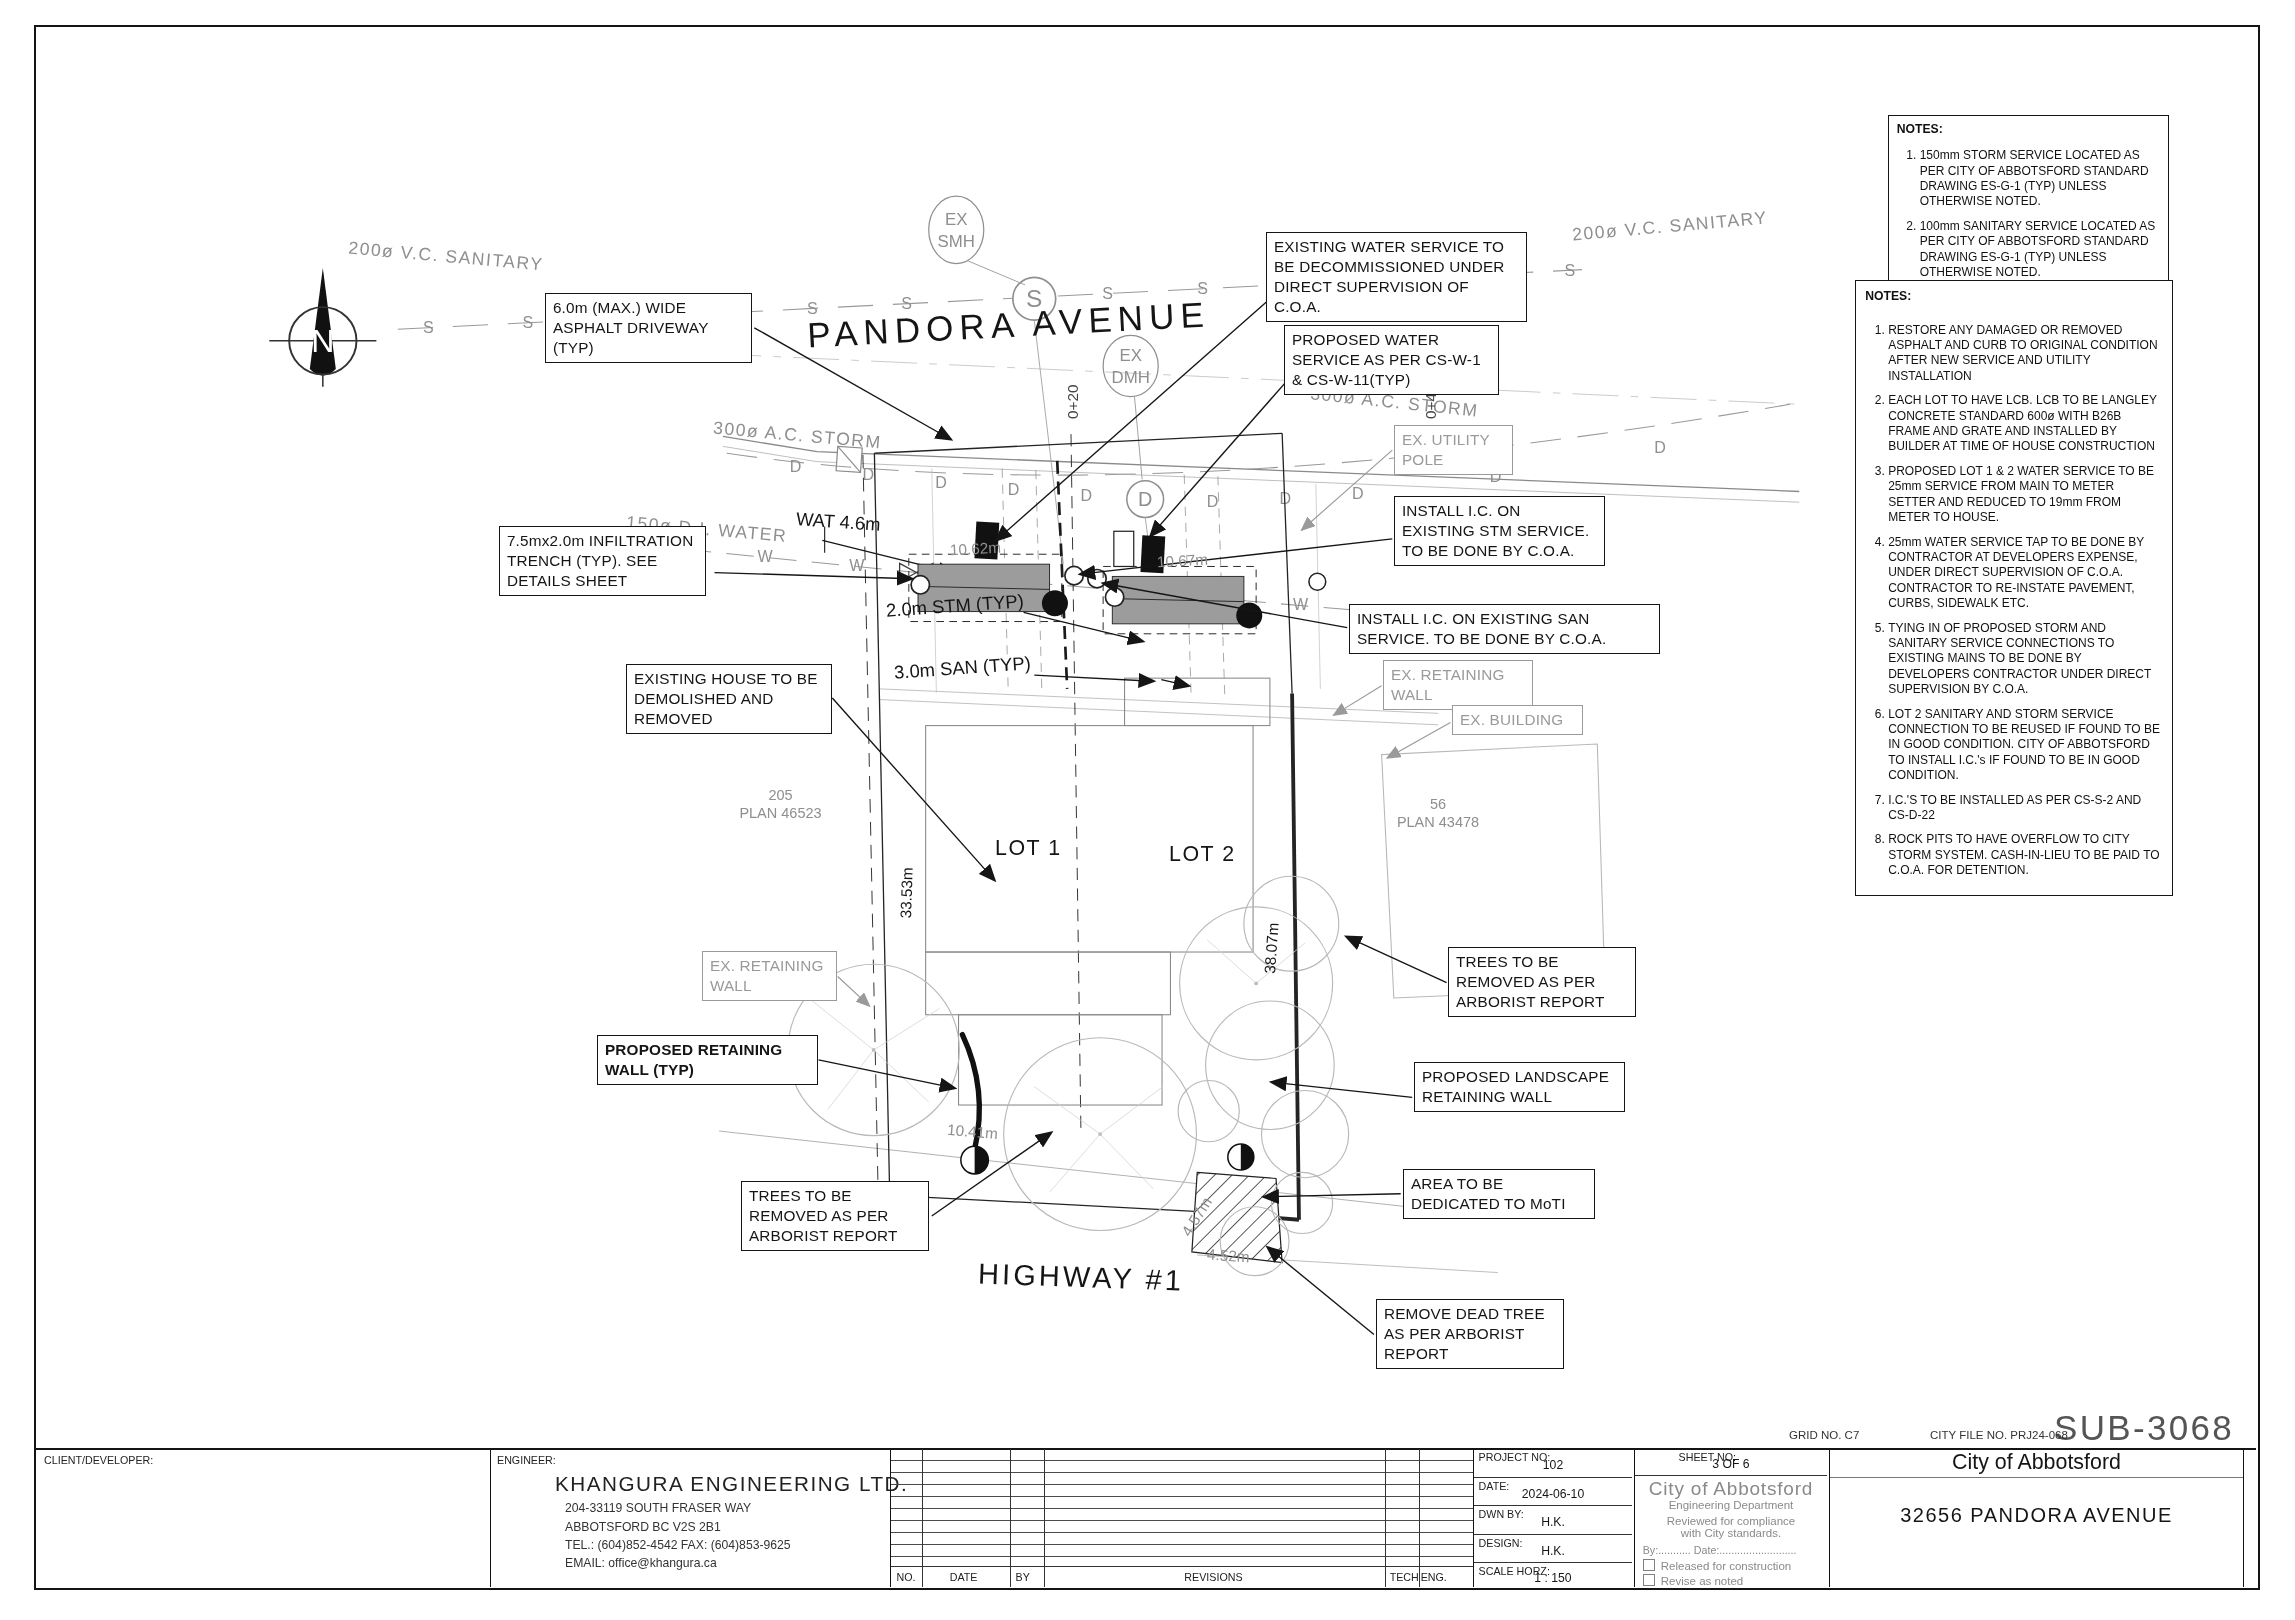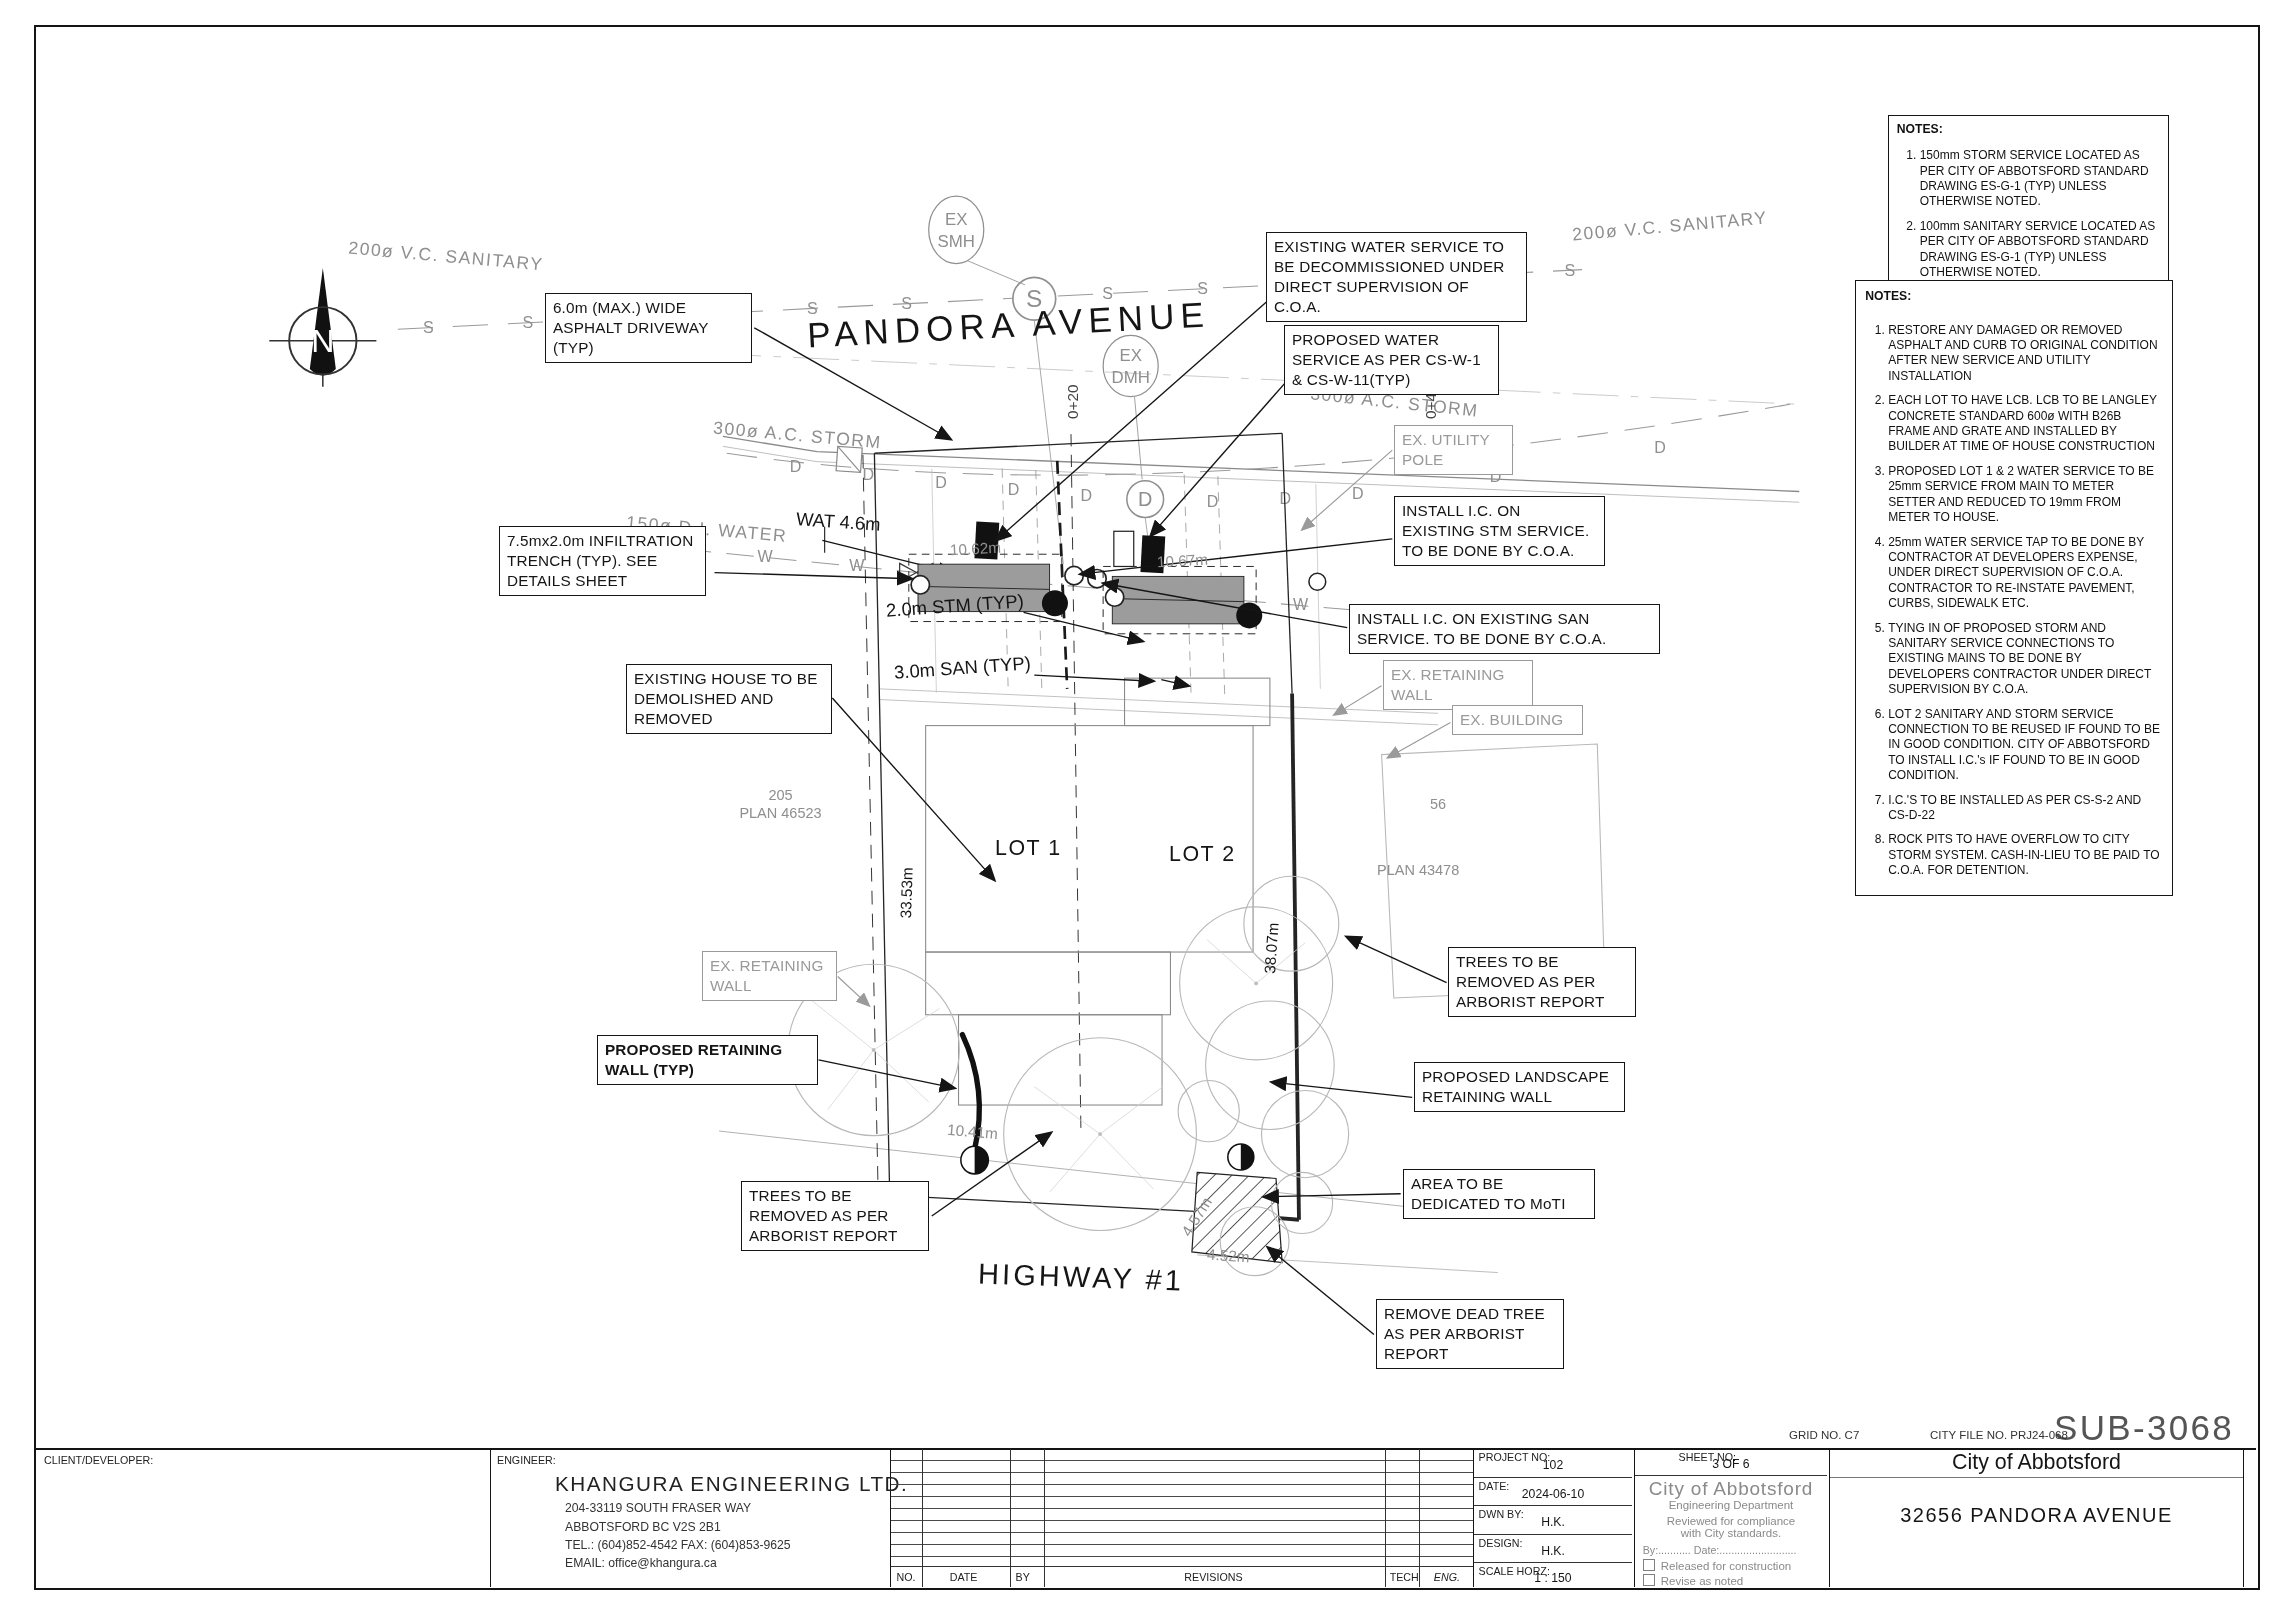--- a/index.html
+++ b/index.html
@@ -251,21 +251,21 @@
 <div class="lbl glbl" style="left:1310px;top:392px;font-size:17.6px;letter-spacing:1.5px;transform:rotate(6deg);">300ø A.C. STORM</div>
 <div class="lbl glbl" style="left:626px;top:519px;font-size:17.6px;letter-spacing:1.5px;transform:rotate(5deg);">150ø D.I. WATER</div>
 <div class="lbl" style="left:796px;top:511px;font-size:18.4px;transform:rotate(4deg);">WAT 4.6m</div>
 <div class="lbl" style="left:886px;top:595px;font-size:18.4px;transform:rotate(-4deg);">2.0m STM (TYP)</div>
 <div class="lbl" style="left:894px;top:657px;font-size:18.4px;transform:rotate(-4deg);">3.0m SAN (TYP)</div>
 <div class="lbl" style="left:995px;top:836px;font-size:21.4px;letter-spacing:1.5px;">LOT 1</div>
 <div class="lbl" style="left:1169px;top:842px;font-size:21.4px;letter-spacing:1.5px;">LOT 2</div>
 <div class="lbl glbl" style="left:731px;top:787px;width:99px;text-align:center;font-size:14.5px;">205</div>
 <div class="lbl glbl" style="left:731px;top:805px;width:99px;text-align:center;font-size:14.5px;">PLAN 46523</div>
 <div class="lbl glbl" style="left:1377px;top:796px;width:122px;text-align:center;font-size:14.5px;">56</div>
-<div class="lbl glbl" style="left:1377px;top:862px;width:122px;text-align:left;font-size:14.5px;">PLAN 43478</div>
+<div class="lbl glbl" style="left:1377px;top:814px;width:122px;text-align:center;font-size:14.5px;">PLAN 43478</div>
 
 <div class="dim" style="left:897px;top:918px;color:#151515;transform-origin:0 0;transform:rotate(-88deg);">33.53m</div>
 <div class="dim" style="left:1261px;top:973px;color:#151515;transform-origin:0 0;transform:rotate(-86deg);">38.07m</div>
 <div class="dim" style="left:950px;top:540px;transform:rotate(-3deg);">10.62m</div>
 <div class="dim" style="left:1157px;top:552px;transform:rotate(-3deg);">10.67m</div>
 <div class="dim" style="left:947px;top:1123px;transform:rotate(5deg);">10.41m</div>
 <div class="dim" style="left:1207px;top:1247px;transform:rotate(4deg);">4.52m</div>
 <div class="dim" style="left:1178px;top:1230px;transform-origin:0 0;transform:rotate(-58deg);">4.57m</div>
 <div class="dim" style="left:1064px;top:419px;color:#444;transform-origin:0 0;transform:rotate(-90deg);">0+20</div>
 <div class="dim" style="left:1422px;top:419px;color:#444;transform-origin:0 0;transform:rotate(-90deg);">0+40</div>
@@ -329,21 +329,21 @@
   <div style="position:absolute;left:119px;top:0;height:138px;border-left:1.4px solid #333;"></div>
   <div style="position:absolute;left:153px;top:0;height:138px;border-left:1.4px solid #333;"></div>
   <div style="position:absolute;left:494px;top:0;height:138px;border-left:1.4px solid #333;"></div>
   <div style="position:absolute;left:528px;top:0;height:138px;border-left:1.4px solid #333;"></div>
   <div style="position:absolute;left:0;bottom:0;width:582px;height:20px;border-top:1.4px solid #333;display:flex;align-items:center;font-size:10.7px;color:#222;">
     <div style="width:31px;text-align:center;">NO.</div>
     <div style="width:88px;text-align:center;">DATE</div>
     <div style="width:34px;text-align:center;">BY</div>
     <div style="width:360px;text-align:center;">REVISIONS</div>
     <div style="width:34px;text-align:center;">TECH</div>
-    <div style="width:54px;text-align:center;font-style:italic;">ENG.</div>
+    <div style="width:54px;">ENG.</div>
   </div>
 </div>
 
 <div class="cell" style="left:1474px;top:1449px;width:158px;height:138px;">
   <div style="position:relative;height:27.5px;border-bottom:1.4px solid #333;">
     <span class="tb-label" style="position:absolute;left:4.6px;top:2.3px;">PROJECT NO:</span>
     <span style="position:absolute;left:0;top:9.2px;width:100%;text-align:center;font-size:12.2px;">102</span>
   </div>
   <div style="position:relative;height:27.5px;border-bottom:1.4px solid #333;">
     <span class="tb-label" style="position:absolute;left:4.6px;top:2.3px;">DATE:</span>

